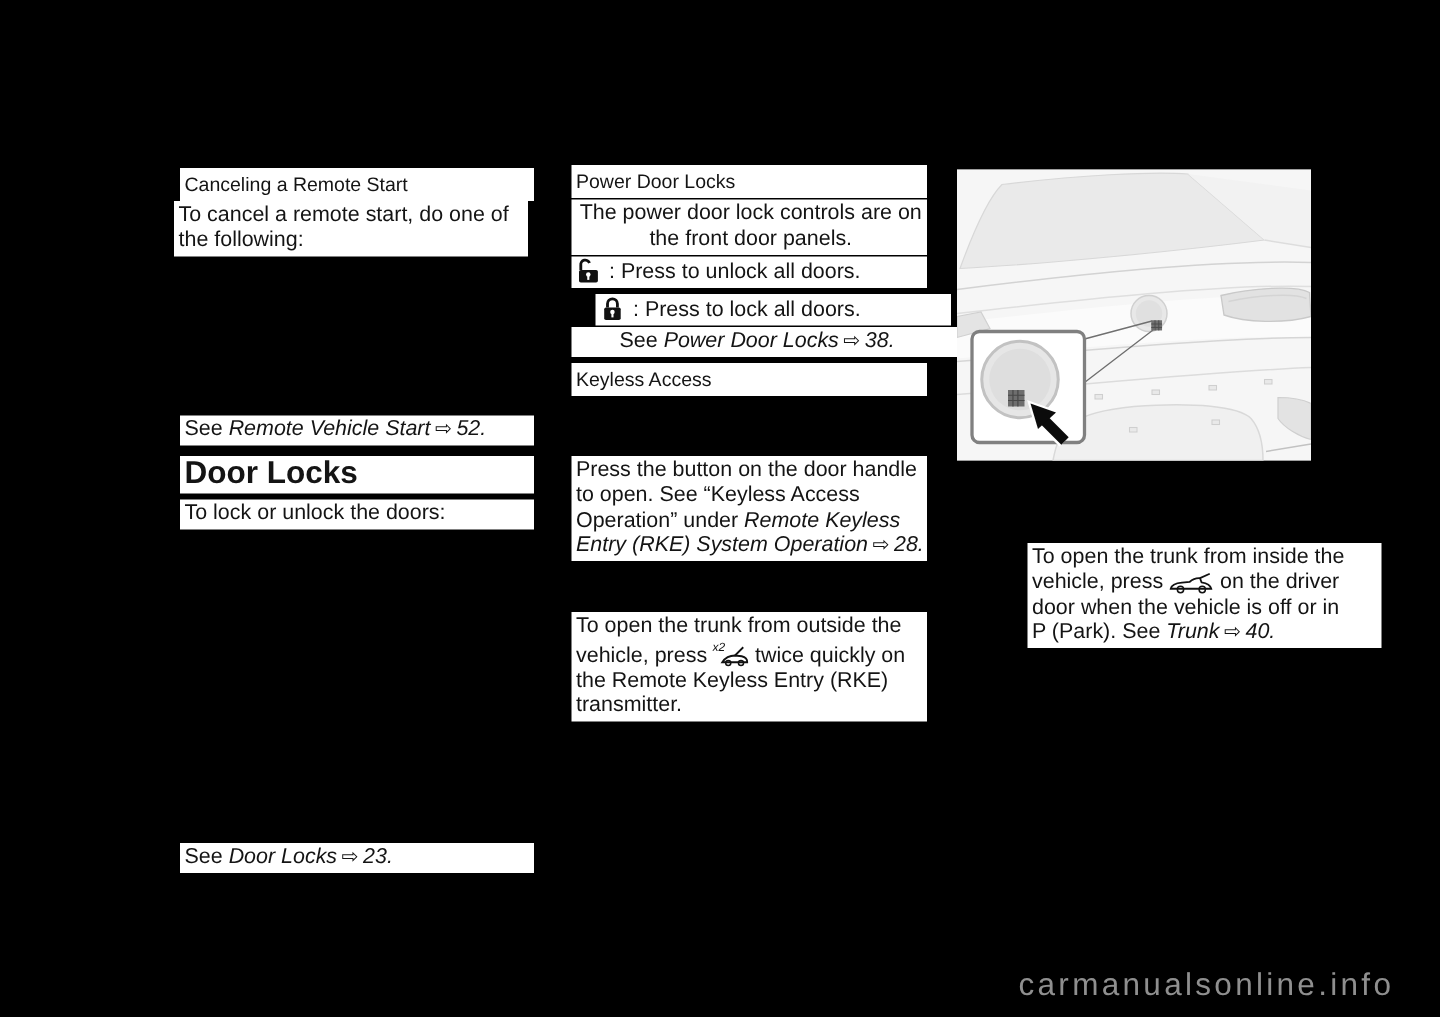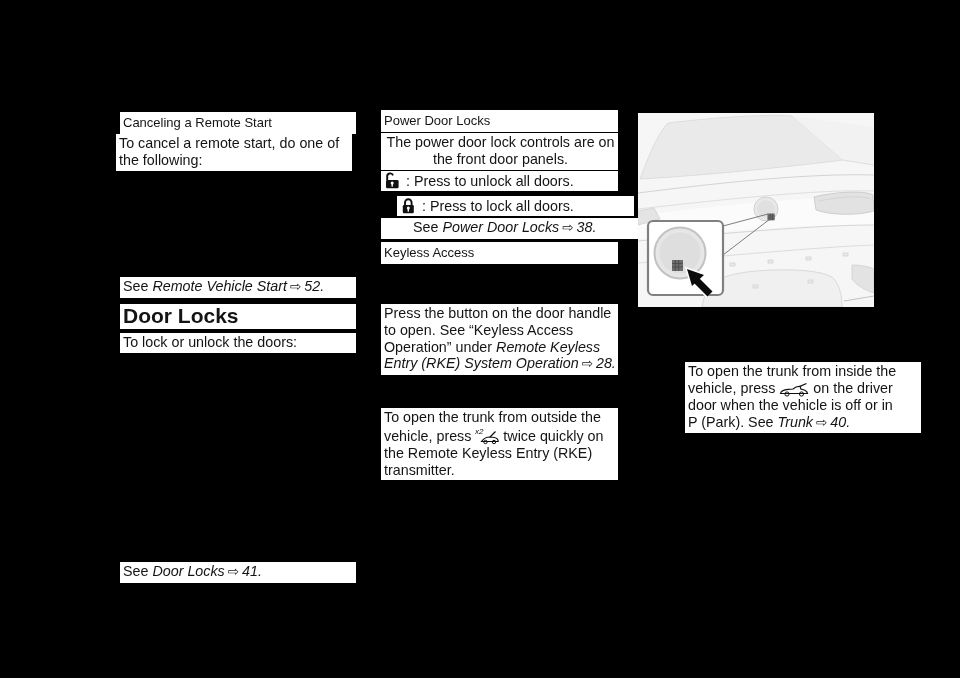--- a/index.html
+++ b/index.html
@@ -36,21 +36,21 @@
 
   <div class="box" style="left:116px;top:134px;width:232px;">To cancel a remote start, do one of
 the following:</div>
 
   <div class="box" style="left:120px;top:277px;width:232px;"><span>See </span><span class="it">Remote Vehicle Start</span><span class="arrow">⇨</span><span class="it">52.</span></div>
 
   <div class="box big" style="left:120px;top:304px;width:232px;">Door Locks</div>
 
   <div class="box" style="left:120px;top:333px;width:232px;">To lock or unlock the doors:</div>
 
-  <div class="box" style="left:120px;top:562px;width:232px;"><span>See </span><span class="it">Door Locks</span><span class="arrow">⇨</span><span class="it">41.</span></div>
+  <div class="box" style="left:120px;top:562px;width:232px;"><span>See </span><span class="it">Door Locks</span><span class="arrow">⇨</span><span class="it">23.</span></div>
 
   <div class="box hdr" style="left:381px;top:110px;width:233px;">Power Door Locks</div>
 
   <div class="box" style="left:381px;top:133px;width:233px;text-align:center;">The power door lock controls are on
 the front door panels.</div>
 
   <div class="box lockrow" style="left:381px;top:171px;width:233px;"><span class="icon-inline"><svg width="17" height="17" viewBox="0 0 17 17">
           <path d="M3.2,8 V4.8 A3,3 0 0 1 9,3.4" fill="none" stroke="#111" stroke-width="1.9"></path>
           <rect x="2" y="8" width="12.6" height="8.3" rx="1.2" fill="#111"></rect>
           <circle cx="8.2" cy="11" r="1.5" fill="#fff"></circle>
@@ -149,14 +149,15 @@
   <div class="box" style="left:638px;top:362px;width:232px;margin-left:47px;"><span>To open the trunk from inside the
 vehicle, press </span><span class="icon-inline"><svg width="30" height="15" viewBox="0 0 30 15">
           <path d="M1.5,11.5 C2,9 5,7.7 9,7.4 L14,7 C16,5.2 18.5,4.2 21,4.4 L22,7.2 C25.5,7.7 28,9.2 28.5,11.5 Z" fill="none" stroke="#111" stroke-width="1.2"></path>
           <path d="M21,4.4 L27.5,1.5" stroke="#111" stroke-width="1.2" fill="none"></path>
           <circle cx="8" cy="12" r="2.1" fill="none" stroke="#111" stroke-width="1"></circle>
           <circle cx="22.5" cy="12" r="2.1" fill="none" stroke="#111" stroke-width="1"></circle>
         </svg></span><span> on the driver
 door when the vehicle is off or in
 P (Park). See </span><span class="it">Trunk</span><span class="arrow">⇨</span><span class="it">40.</span></div>
 
+  <div class="watermark" style="left:679px;top:645px;">carmanualsonline.info</div>
 
 </div>
 
 </body></html>

